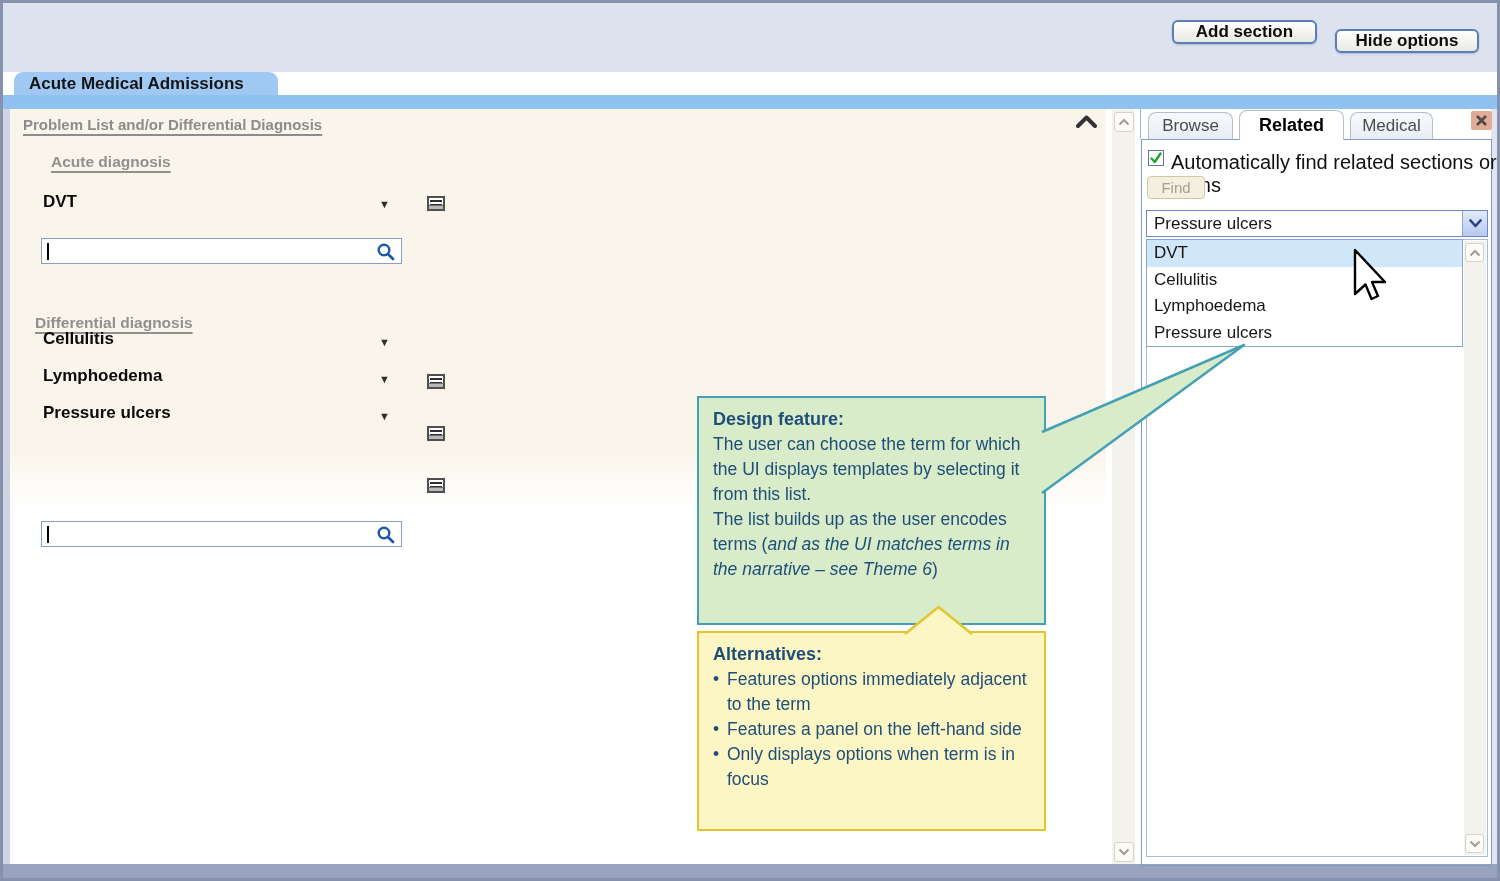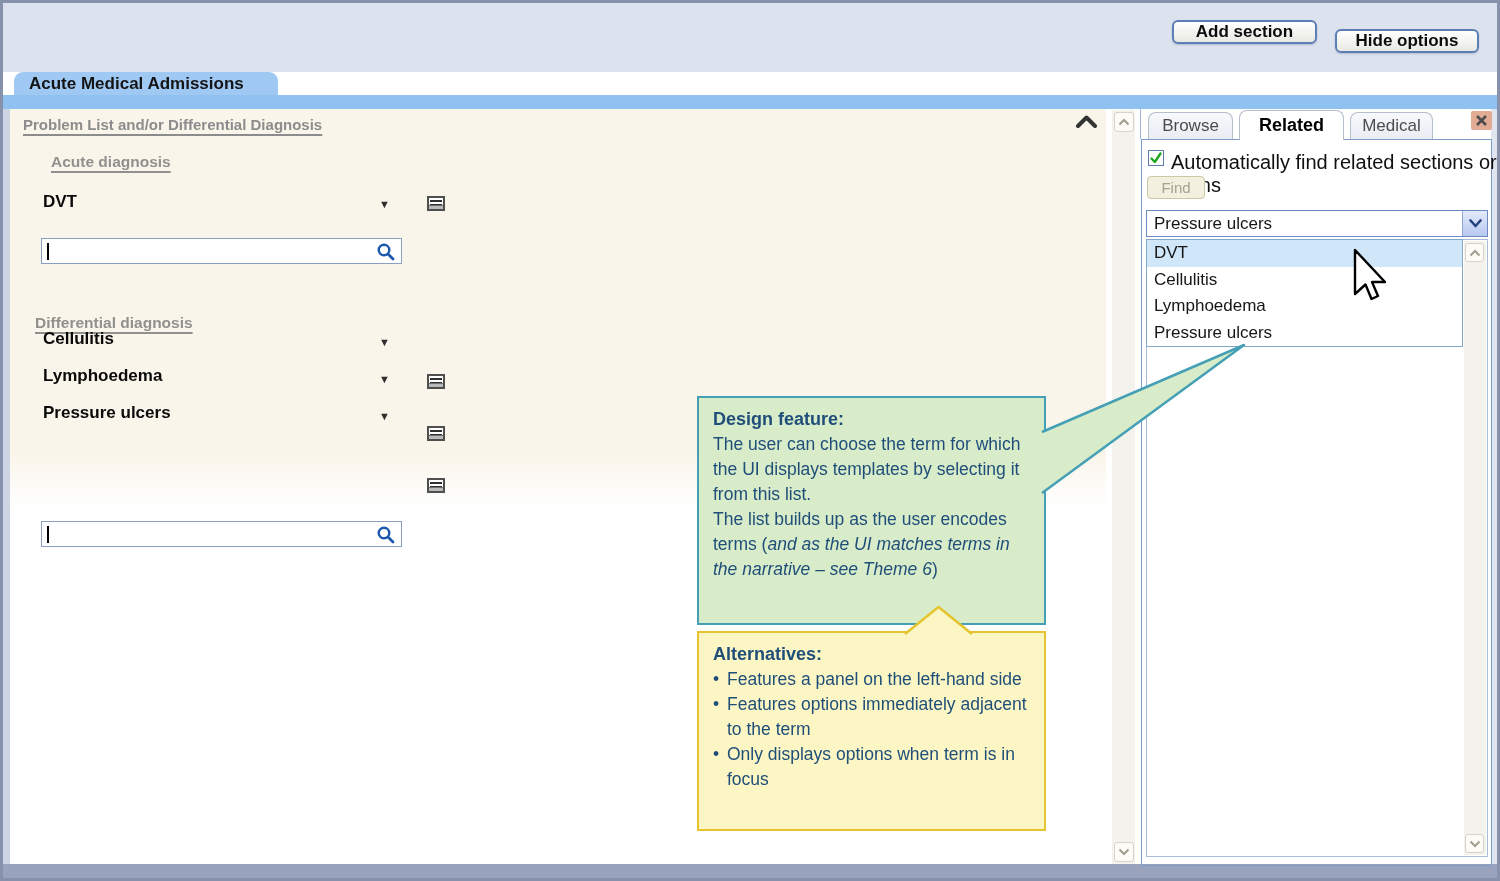--- a/index.html
+++ b/index.html
@@ -216,22 +216,22 @@
 
   <div class="abs callout co-green">
     <div class="title">Design feature:</div>
     <div>The user can choose the term for which the UI displays templates by selecting it from this list.</div>
     <div><span>The list builds up as the user encodes terms (</span><span class="it">and as the UI matches terms in the narrative – see Theme 6</span><span>)</span></div>
   </div>
 
   <div class="abs callout co-yellow">
     <div class="title">Alternatives:</div>
     <ul>
+      <li>Features options immediately adjacent to the term</li>
       <li>Features a panel on the left-hand side</li>
-      <li>Features options immediately adjacent to the term</li>
       <li>Only displays options when term is in focus</li>
     </ul>
   </div>
 
   <svg class="abs overlay-svg" width="1500" height="881">
     <path d="M1042 432 L1244 345 L1042 493" fill="#d8ecca" stroke="#45a0b5" stroke-width="2.5" stroke-linejoin="round"></path>
     <path d="M905 634 L938.5 607 L972 634" fill="#fbf6c3" stroke="#e5c52e" stroke-width="2.5" stroke-linejoin="round"></path>
   </svg>
 
   <svg class="abs cursor-svg" style="left:1353px;top:248px;" width="34" height="54">

